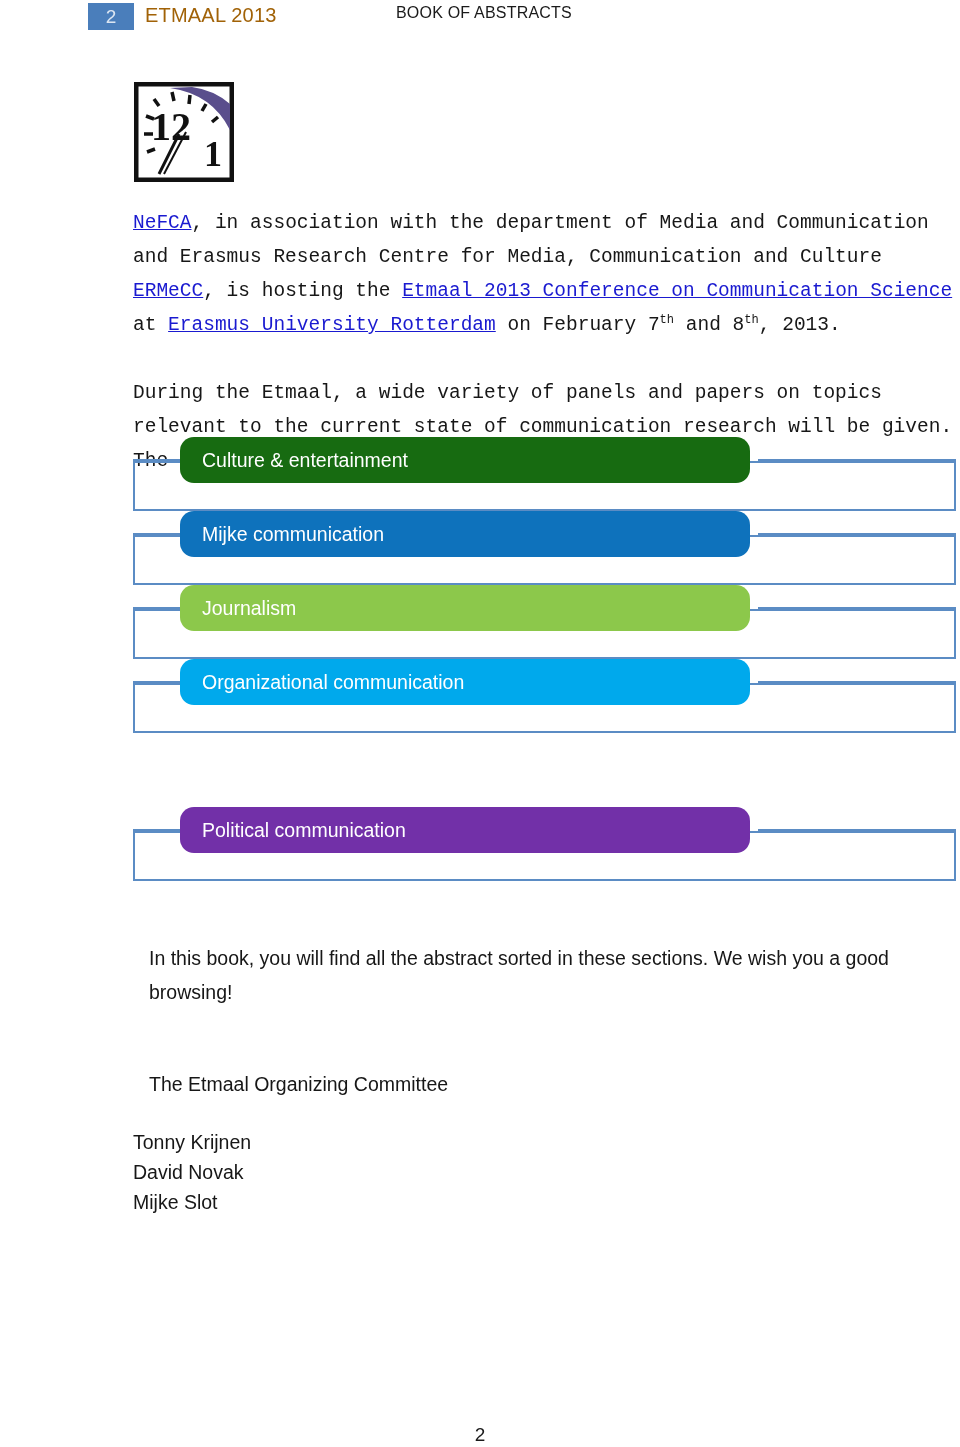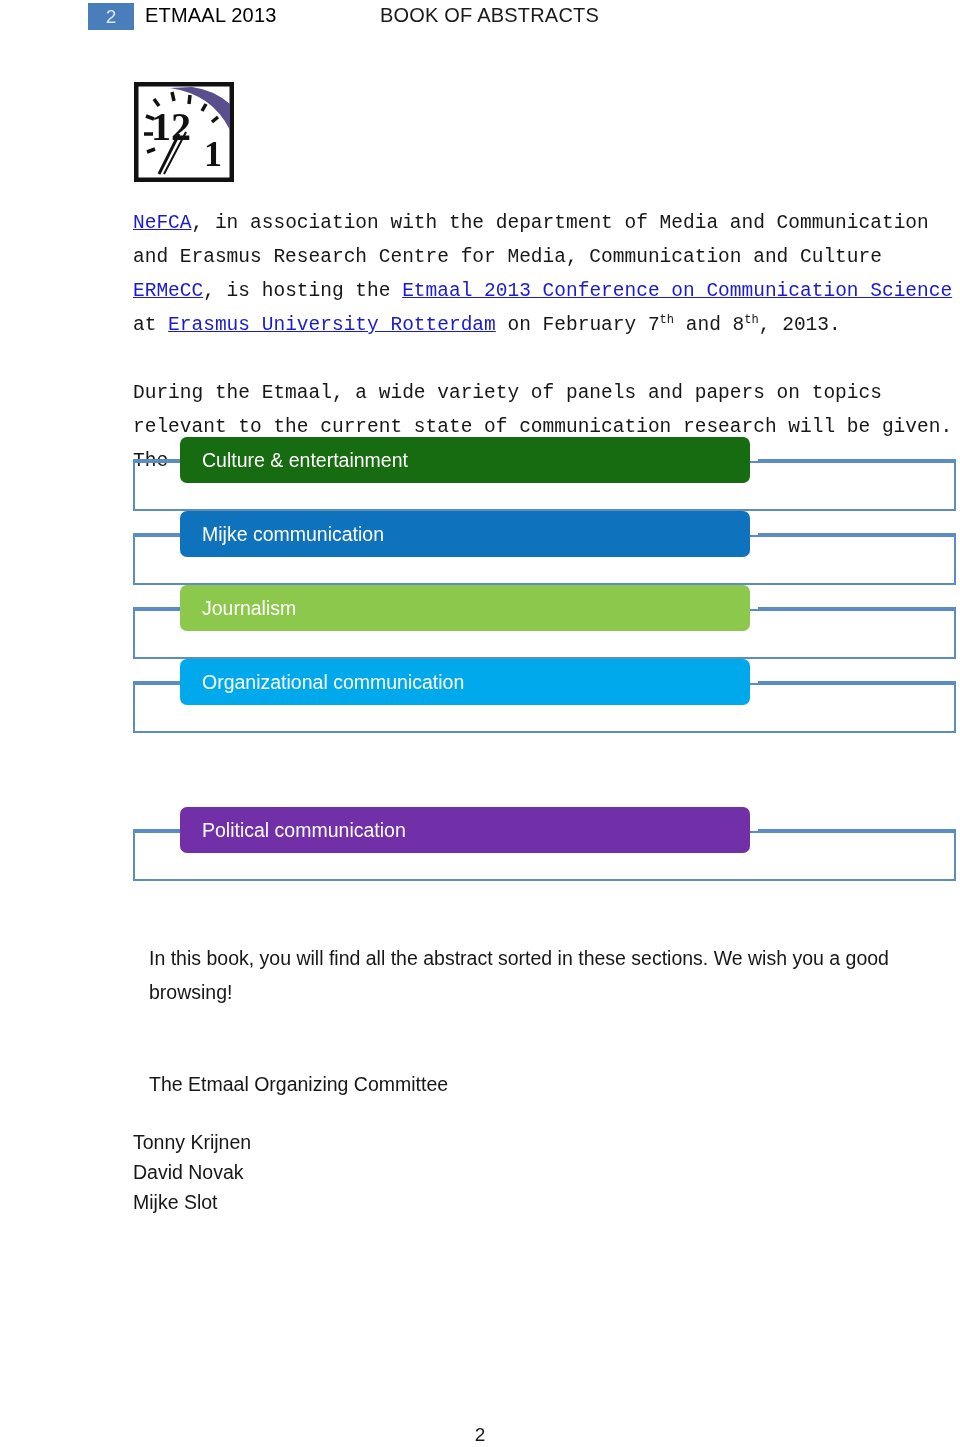--- a/index.html
+++ b/index.html
@@ -34,27 +34,27 @@
     line-height: 27px;
     text-align: center;
     font-family: "Liberation Sans", sans-serif;
   }
   .header-title-left {
     position: absolute;
     left: 145px;
     top: 4px;
     font-size: 20px;
     letter-spacing: 0.2px;
-    color: #000000;
+    color: #a16207;
   }
   .header-title-right {
     position: absolute;
-    left: 380px;
+    left: 396px;
     top: 4px;
-    font-size: 20px;
+    font-size: 16px;
     letter-spacing: 0.2px;
     color: #1a1a1a;
   }
 
   
   .logo-wrap {
     position: absolute;
     left: 134px;
     top: 82px;
     width: 85px;
@@ -114,21 +114,21 @@
     width: 62px;
     height: 2px;
     background: #5b8cc4;
   }
   .diag-bar {
     position: absolute;
     left: 47px;
     top: 0px;
     width: 570px;
     height: 46px;
-    border-radius: 7px;
+    border-radius: 14px;
     color: #ffffff;
     font-size: 19.5px;
     line-height: 46px;
     padding-left: 22px;
     white-space: nowrap;
     overflow: hidden;
   }
   .diag-tail {
     position: absolute;
     left: 625px;

